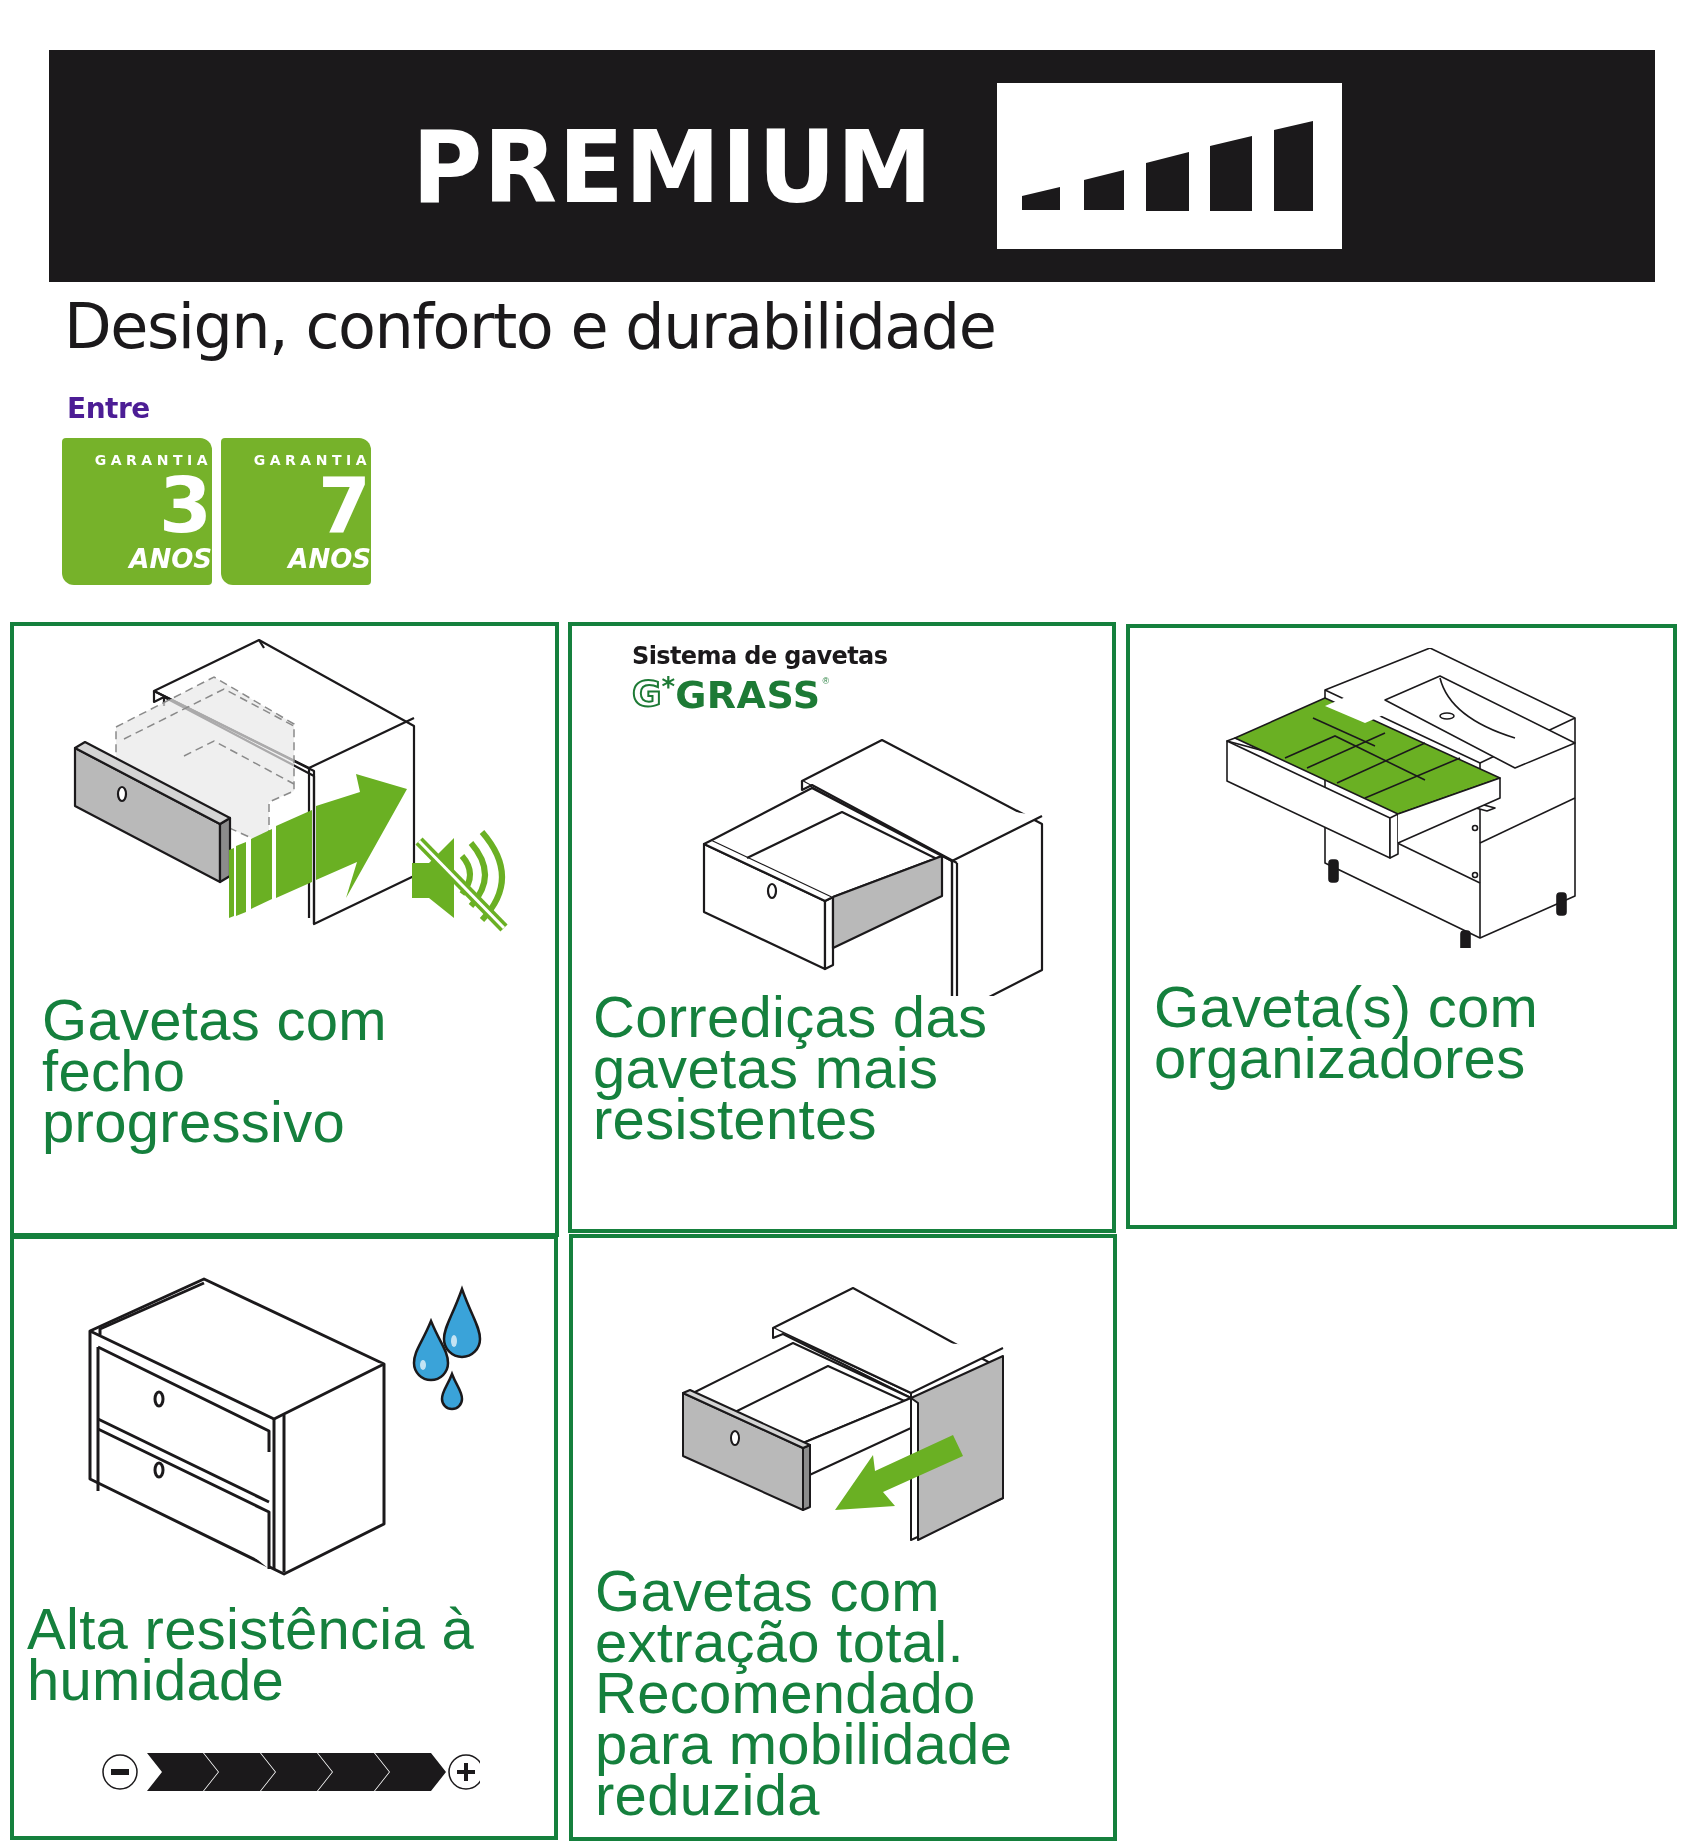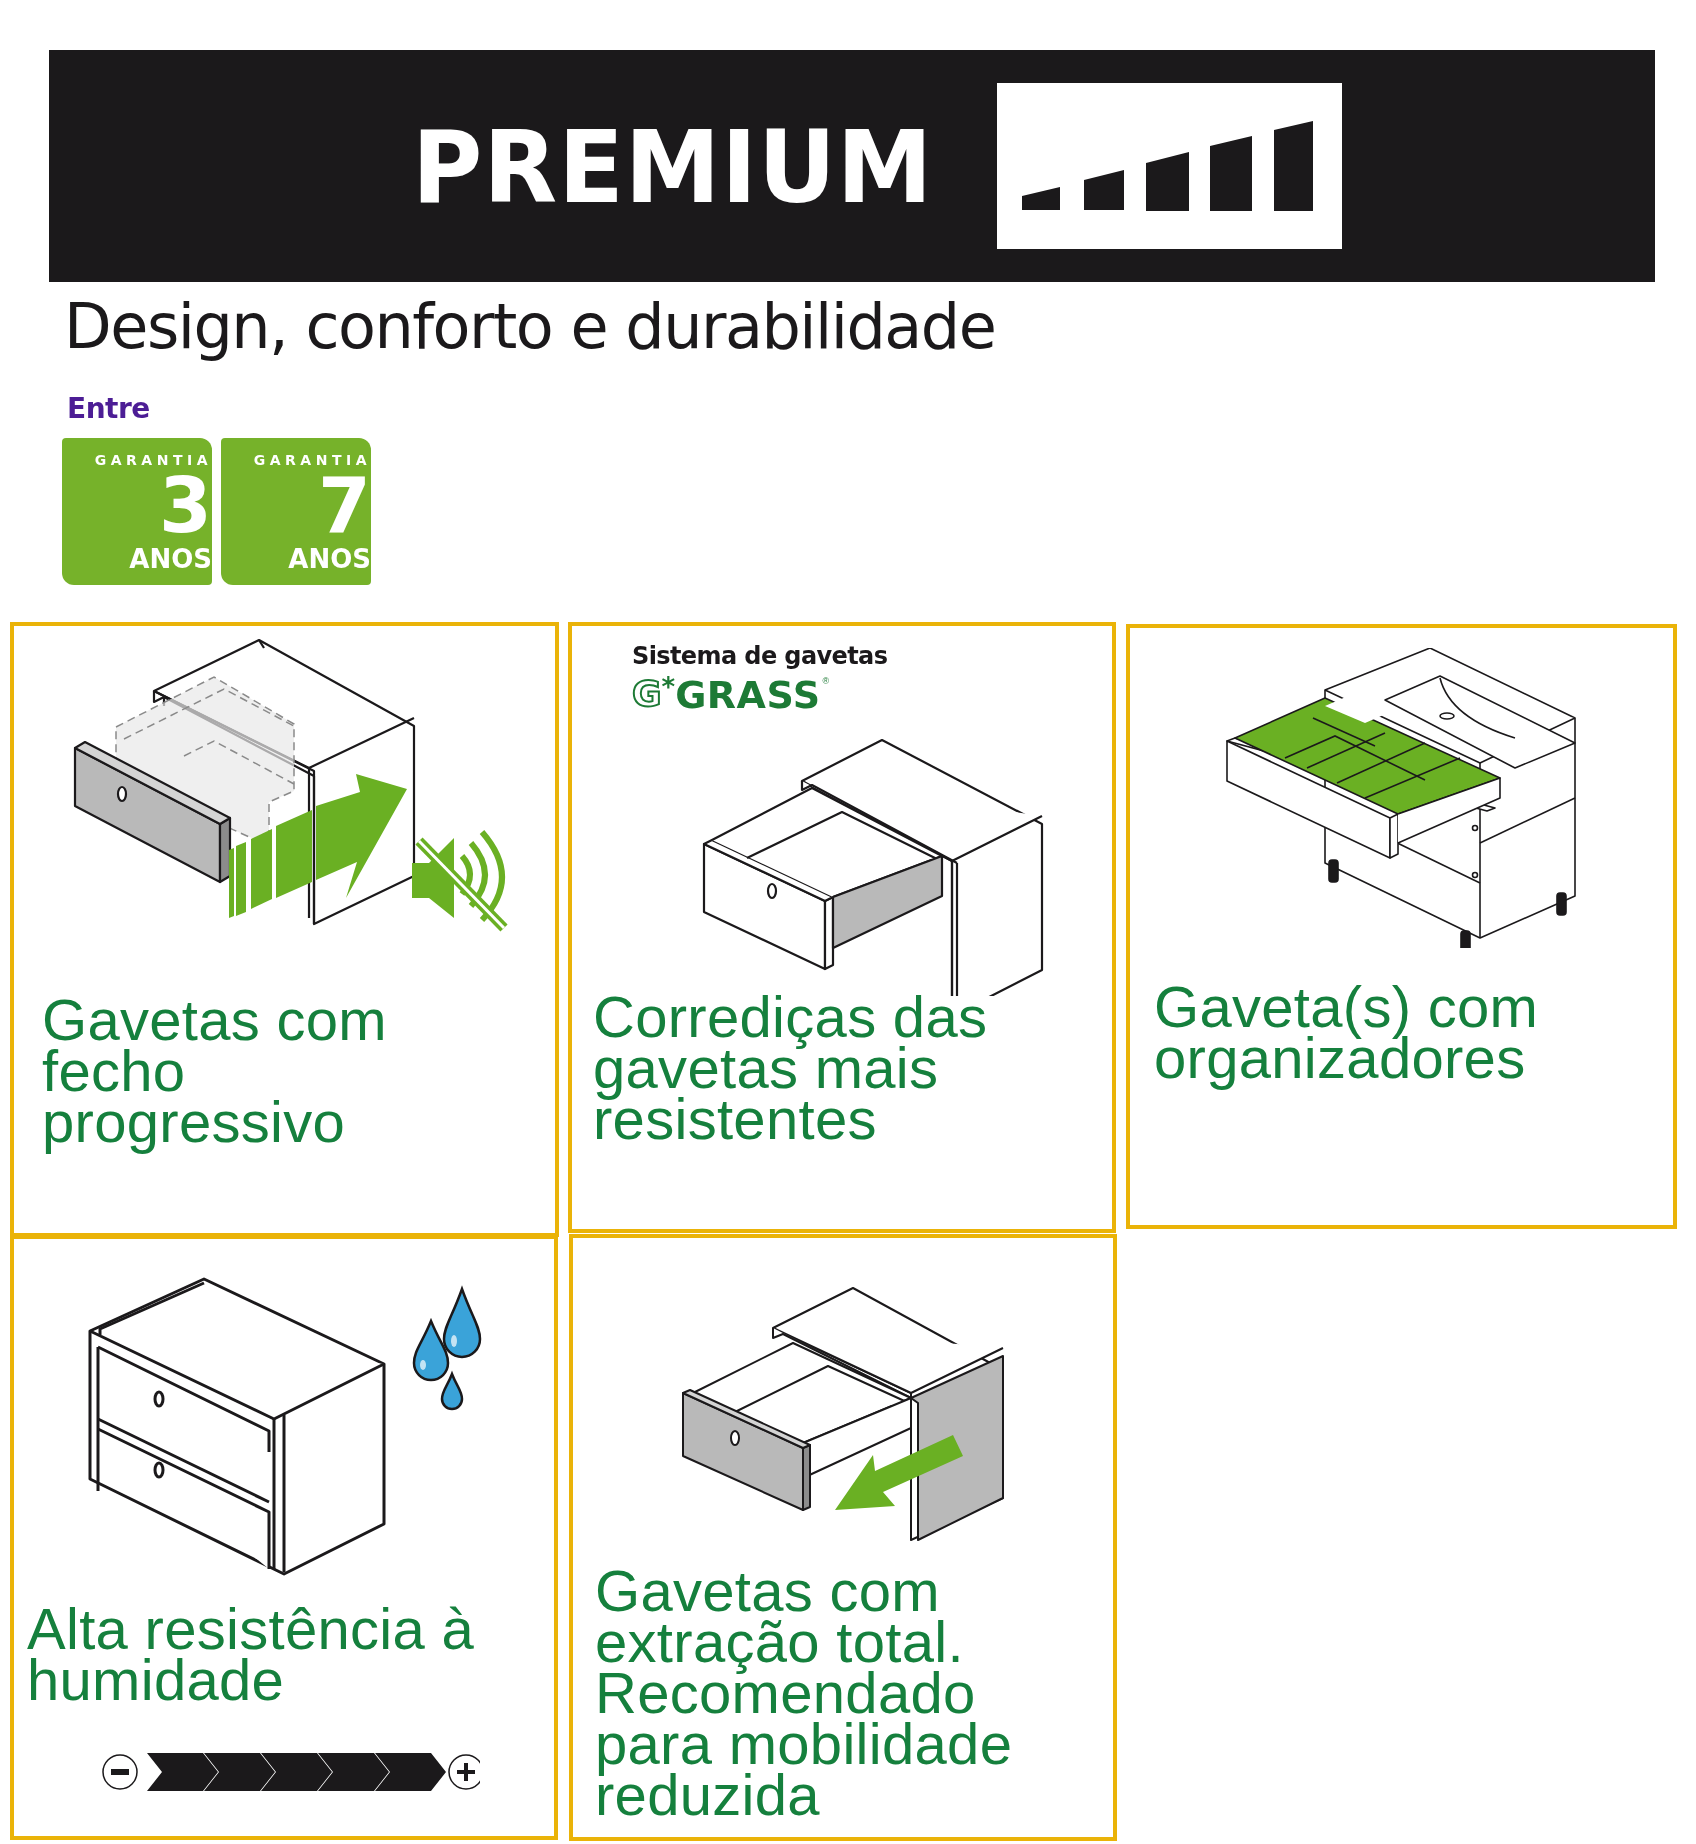--- a/index.html
+++ b/index.html
@@ -10,25 +10,25 @@
   .premium-title { position: absolute; left: 412px; top: 118px; font-family: "DejaVu Sans", sans-serif; font-weight: bold; font-size: 100px; color: #ffffff; letter-spacing: 1px; transform: scaleX(0.96); transform-origin: left top; line-height: 1; }
   .level-box { position: absolute; left: 997px; top: 83px; width: 345px; height: 166px; background: #ffffff; }
   .level-box svg { position: absolute; left: 0; top: 0; }
 
   .tagline { position: absolute; left: 64px; top: 290px; font-family: "DejaVu Sans", sans-serif; font-size: 62px; letter-spacing: -1.5px; color: #1b191b; white-space: nowrap; line-height: 1.2; }
 
   .warranty-intro { position: absolute; left: 67px; top: 392px; font-family: "DejaVu Sans", sans-serif; font-weight: bold; font-size: 28px; letter-spacing: -0.5px; color: #4c1d95; }
   .badge { position: absolute; top: 438px; width: 150px; height: 147px; background: #76b22a; border-radius: 4px 12px 4px 12px; color: #ffffff; text-align: right; font-family: "DejaVu Sans", sans-serif; font-weight: bold; }
   .badge .b-label { position: absolute; left: 0; right: 0; top: 14px; font-size: 14px; letter-spacing: 4.5px; }
   .badge .b-num { position: absolute; left: 0; right: 0; top: 30px; font-size: 76px; line-height: 1; }
-  .badge .b-unit { position: absolute; left: 0; right: 0; top: 106px; font-size: 26px; }
+  .badge .b-unit { position: absolute; left: 0; right: 0; top: 106px; font-size: 26px; font-style: italic; }
   .badge-3 { left: 62px; }
   .badge-7 { left: 221px; }
 
-  .card { position: absolute; border: 4px solid #eab308; background: #ffffff; padding-left: 20px; }
+  .card { position: absolute; border: 4px solid #15803d; background: #ffffff; padding-left: 20px; }
   .card svg.illus { position: absolute; }
   .card .feature-text { position: absolute; font-family: "Liberation Sans", sans-serif; font-size: 58px; line-height: 51px; color: #15803d; white-space: pre-line; letter-spacing: 0.3px; }
 
   .card-1 { left: 10px; top: 622px; width: 549px; height: 615px; }
   .card-2 { left: 568px; top: 622px; width: 548px; height: 611px; }
   .card-3 { left: 1126px; top: 624px; width: 551px; height: 605px; }
   .card-4 { left: 10px; top: 1235px; width: 548px; height: 605px; }
   .card-5 { left: 569px; top: 1234px; width: 548px; height: 607px; }
 
   .grass-caption { position: absolute; left: 60px; top: 16px; font-family: "DejaVu Sans", sans-serif; font-weight: bold; font-size: 24px; letter-spacing: -0.6px; color: #1b191b; white-space: nowrap; }

